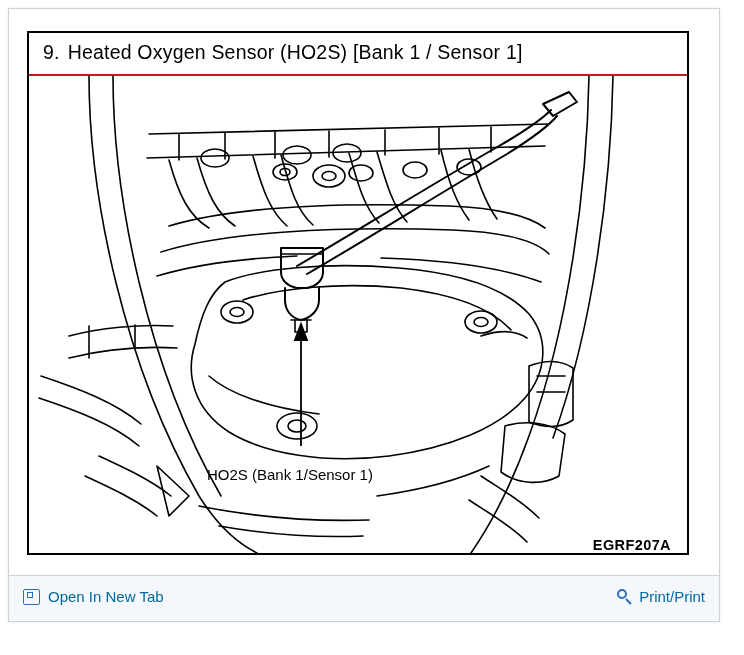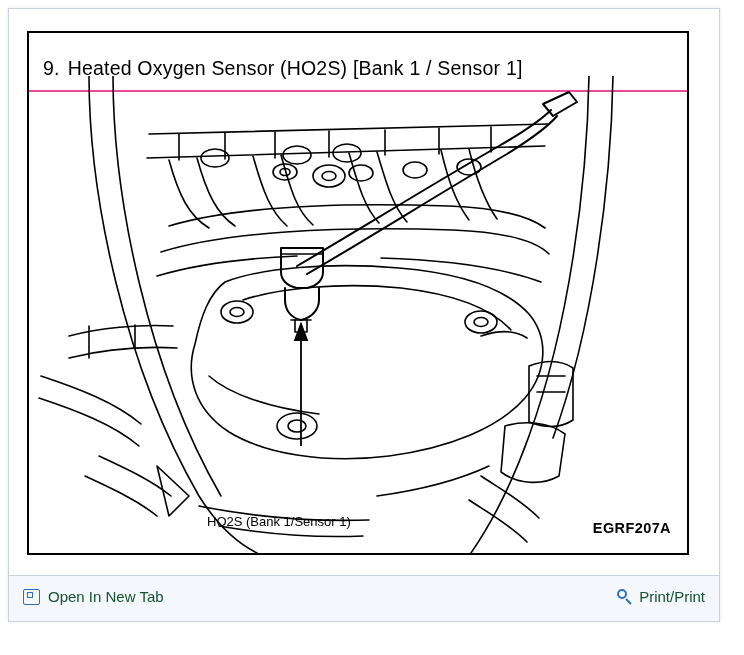--- a/index.html
+++ b/index.html
@@ -36,24 +36,24 @@
     top: 22px;
     width: 662px;
     height: 524px;
     border: 2px solid #000000;
     box-sizing: border-box;
     background: #ffffff;
   }
   .doc-title-bar {
     position: absolute;
     left: 0;
-    top: 16px;
+    top: 0;
     width: 100%;
     height: 43px;
-    border-bottom: 2px solid #ec4899;
+    border-bottom: 2px solid #b91c1c;
     box-sizing: border-box;
   }
   .doc-title {
     position: absolute;
     left: 14px;
     top: 8px;
     font-size: 19.5px;
     color: #000000;
     letter-spacing: 0.2px;
     white-space: nowrap;
@@ -71,29 +71,28 @@
   }
   .figure-svg {
     position: absolute;
     left: 0;
     top: 0;
   }
   .callout-label {
     position: absolute;
     left: 178px;
     top: 390px;
-    font-size: 13px;
+    font-size: 15px;
     color: #000000;
     white-space: nowrap;
-    margin-top: 48px;
   }
   .figure-code {
     position: absolute;
     right: 16px;
-    bottom: 17px;
+    bottom: 0;
     font-size: 14.5px;
     font-weight: bold;
     letter-spacing: 0.4px;
     color: #000000;
   }
   .toolbar {
     position: absolute;
     left: 0;
     bottom: 0;
     width: 100%;
@@ -114,21 +113,21 @@
   .tb-right {
     position: absolute;
     right: 14px;
     top: 12px;
     display: flex;
     align-items: center;
     gap: 6px;
     cursor: pointer;
   }
   .tb-link {
-    color: #14532d;
+    color: #0369a1;
     font-size: 15px;
     text-decoration: none;
   }
   .icon-newtab {
     width: 15px;
     height: 14px;
     border: 1.6px solid #2f6fb5;
     border-radius: 2px;
     position: relative;
     display: inline-block;

